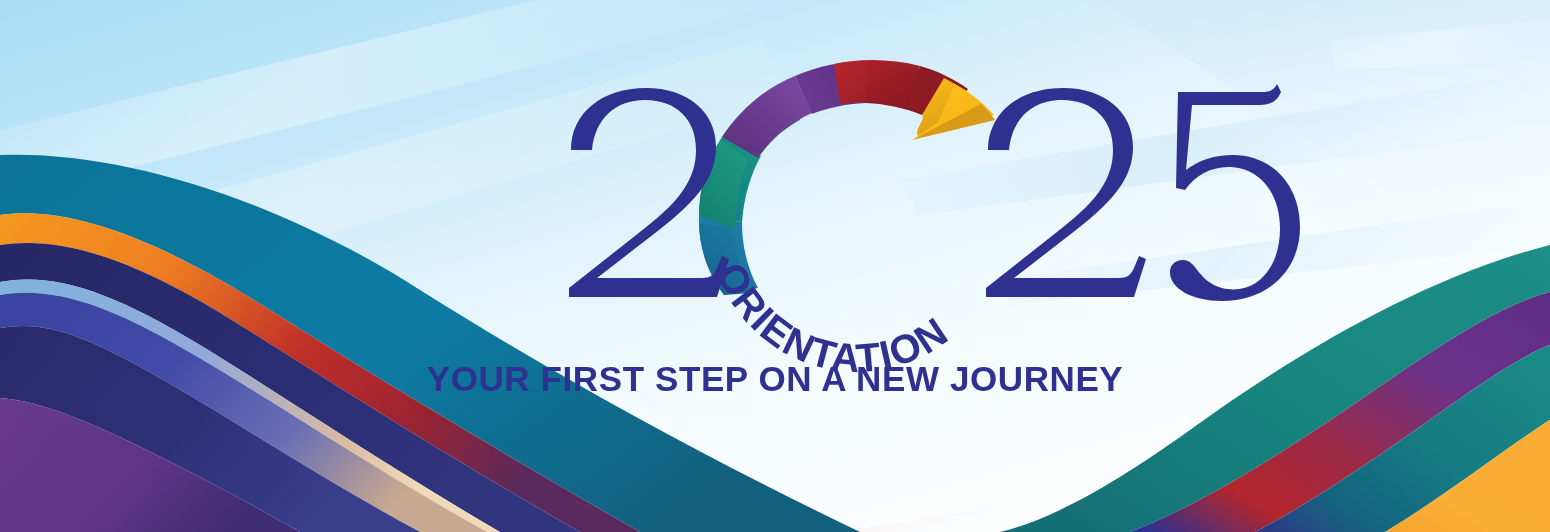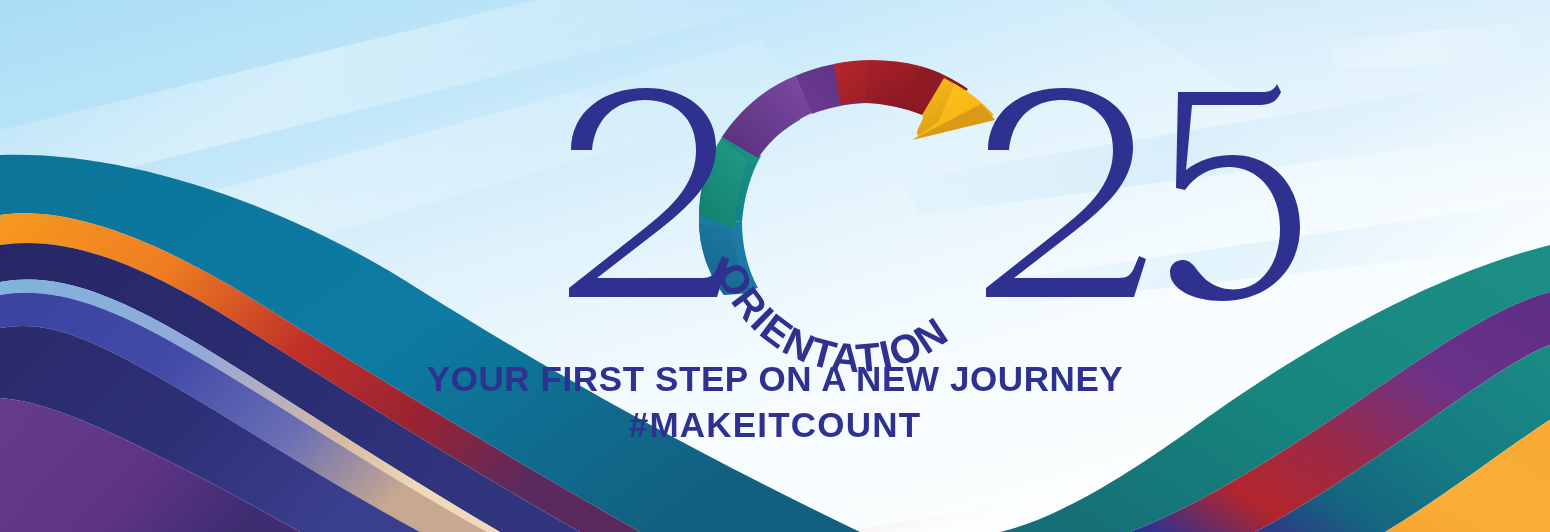--- a/index.html
+++ b/index.html
@@ -294,16 +294,15 @@
 
     <g>
       <text font-family="'Liberation Sans', sans-serif" font-size="40" font-weight="bold" fill="#2f3190" letter-spacing="1.5">
         <textPath href="#orientPath" startOffset="2%">ORIENTATION</textPath>
       </text>
     </g>
   </svg>
 
   <div class="tagline">
     <div class="line1">YOUR FIRST STEP ON A NEW JOURNEY</div>
-    <div class="line2">#MAKEITCOUNT</div>
   </div>
 
 </div>
 
 </body></html>

